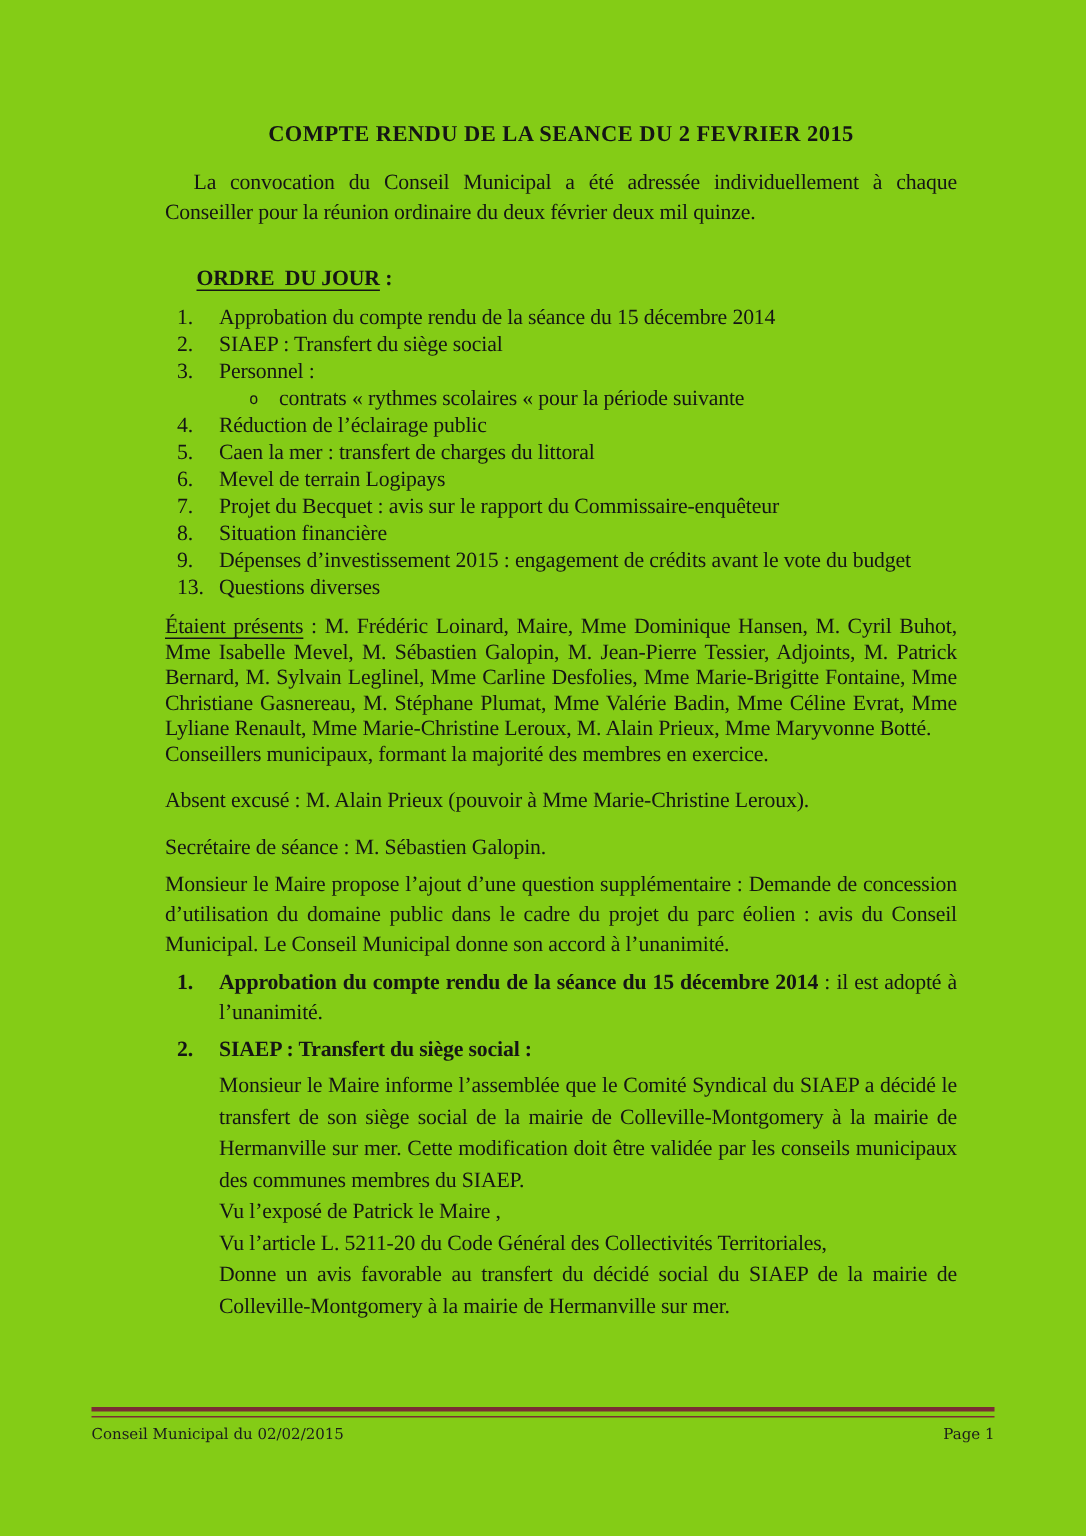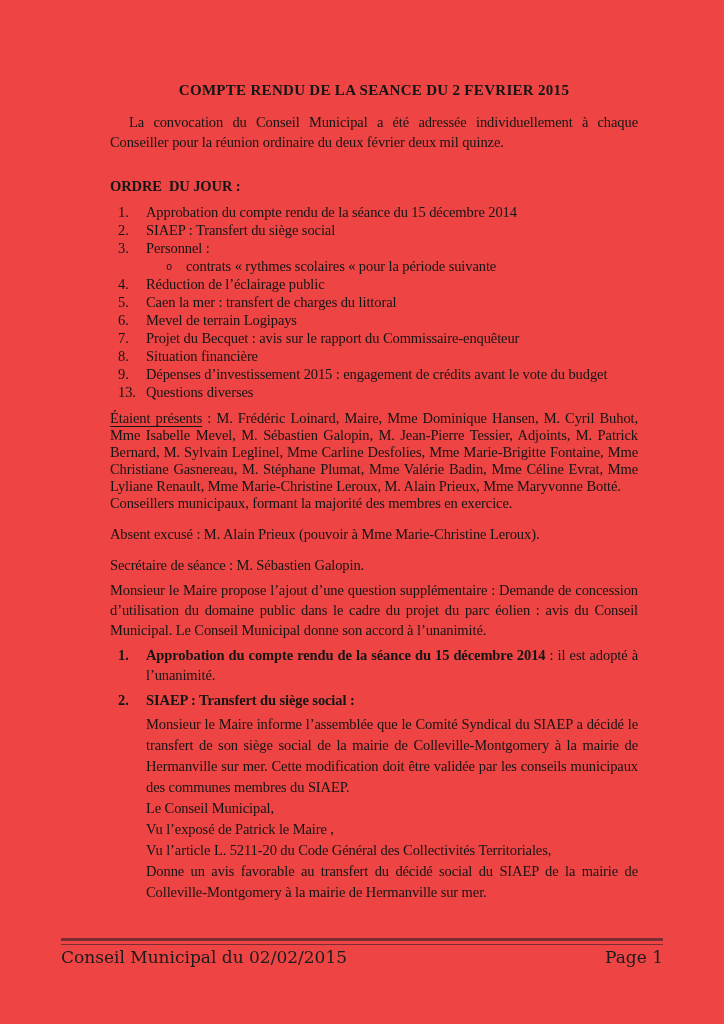--- a/index.html
+++ b/index.html
@@ -1,20 +1,20 @@
 <!DOCTYPE html>
 <html lang="fr"><head>
 <meta charset="utf-8">
 <style>
   html,body { margin:0; padding:0; background:#e9e9e9; }
   .page {
     position:relative;
     width:724px; height:1024px;
     margin:0 auto;
-    background:#ef4444;
+    background:#84cc16;
     color:#151515;
     font-family:"Liberation Serif","DejaVu Serif",serif;
     font-size:14.5px;
     line-height:20px;
     letter-spacing:-0.1px;
     overflow:hidden;
   }
   .content {
     position:absolute;
     top:80px; left:110px;
@@ -24,21 +24,21 @@
     margin:0 0 12px 0;
     font-size:15px;
     font-weight:bold;
     text-align:center;
     letter-spacing:0.3px;
   }
   p { margin:0; }
   .just { text-align:justify; }
   .intro { text-indent:19px; margin-bottom:24px;font-family:Liberation Serif, serif; }
   .agenda-heading { margin-bottom:7px; font-weight:bold; }
-  .agenda-heading .u-label { white-space:pre; text-underline-offset:3px; }
+  .agenda-heading .u-label { text-decoration:underline; white-space:pre; text-underline-offset:3px;margin-left:21px; }
   .agenda { margin:0 0 9px 0; line-height:18px; }
   .agenda-row { display:flex; padding-left:8px; }
   .agenda-row .num { width:28px; flex:0 0 28px; }
   .agenda-row .txt { flex:1; }
   .agenda-sub { display:flex; padding-left:56px; }
   .agenda-sub .marker {
     width:20px; flex:0 0 20px;
     font-family:"DejaVu Sans Mono",monospace;
     font-size:10.5px;
   }
@@ -53,21 +53,21 @@
   .section-row .body { flex:1; }
   .bold { font-weight:bold; }
   .sec2-title-row { margin-bottom:4px; }
   .sec2-body { margin-left:36px; line-height:21px; }
   .sec2-body .closing { margin-top:21px; }
   .footer {
     position:absolute;
     left:61px; top:938px;
     width:602px;
     font-family:"DejaVu Serif",serif;
-    font-size:17px;
+    font-size:10px;
     letter-spacing:0;
     color:#1c1c1c;
   }
   .footer-rule {
     height:3px;
     border-top:3px solid #7b2d35;
     border-bottom:1px solid #7b2d35;
   }
   .footer-row {
     display:flex;
@@ -149,21 +149,20 @@
       <div class="body just"><span class="bold">Approbation du compte rendu de la séance du 15 décembre 2014</span><span> : il est adopté à l’unanimité.</span></div>
     </div>
 
     <div class="section-row sec2-title-row">
       <span class="num">2.</span>
       <div class="body"><span class="bold">SIAEP : Transfert du siège social :</span></div>
     </div>
 
     <div class="sec2-body">
       <p class="just">Monsieur le Maire informe l’assemblée que le Comité Syndical du SIAEP a décidé le transfert de son siège social de la mairie de Colleville-Montgomery à la mairie de Hermanville sur mer. Cette modification doit être validée par les conseils municipaux des communes membres du SIAEP.</p>
-      <p>Le Conseil Municipal,</p>
       <p>Vu l’exposé de Patrick le Maire ,</p>
       <p>Vu l’article L. 5211-20 du Code Général des Collectivités Territoriales,</p>
       <p class="just">Donne un avis favorable au transfert du décidé social du SIAEP de la mairie de Colleville-Montgomery à la mairie de Hermanville sur mer.</p>
     </div>
 
   </div>
 
   <div class="footer">
     <div class="footer-rule"></div>
     <div class="footer-row">

